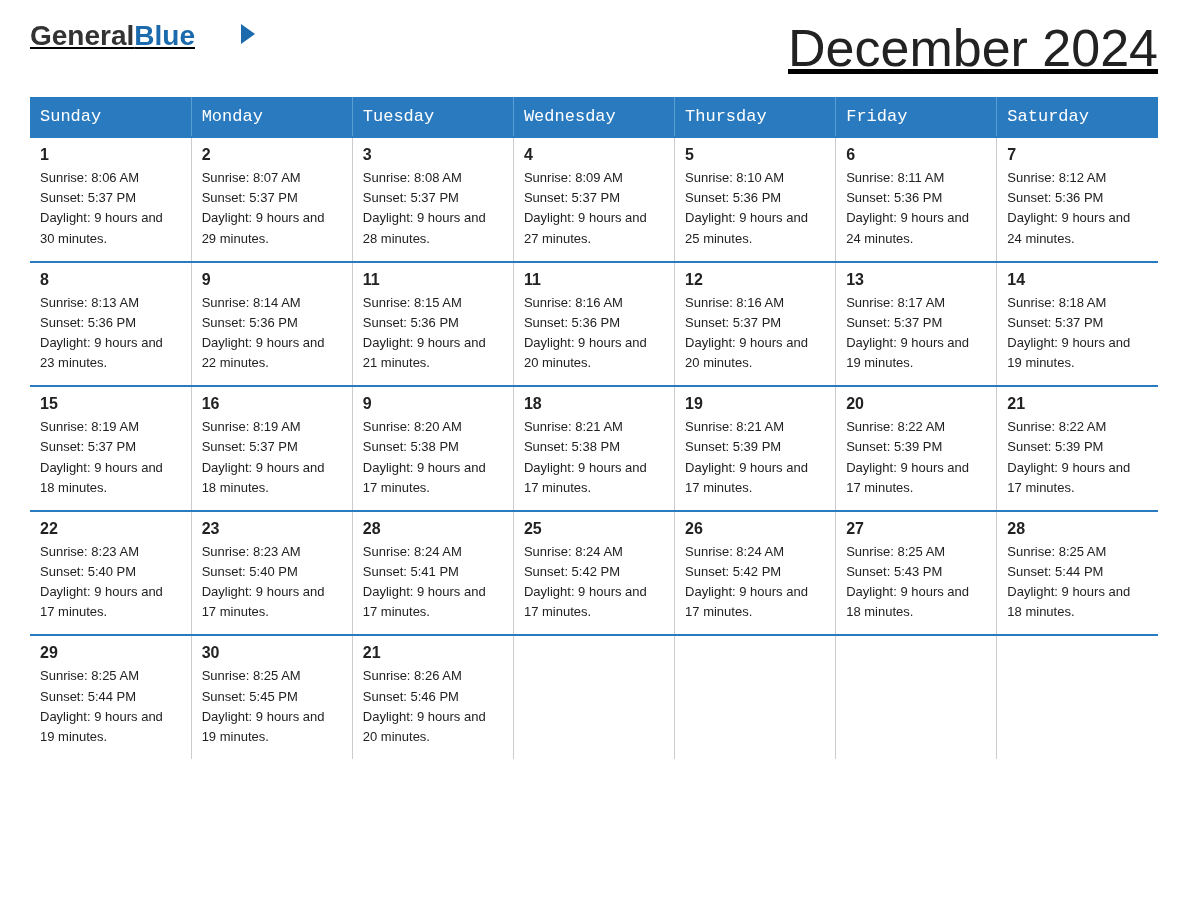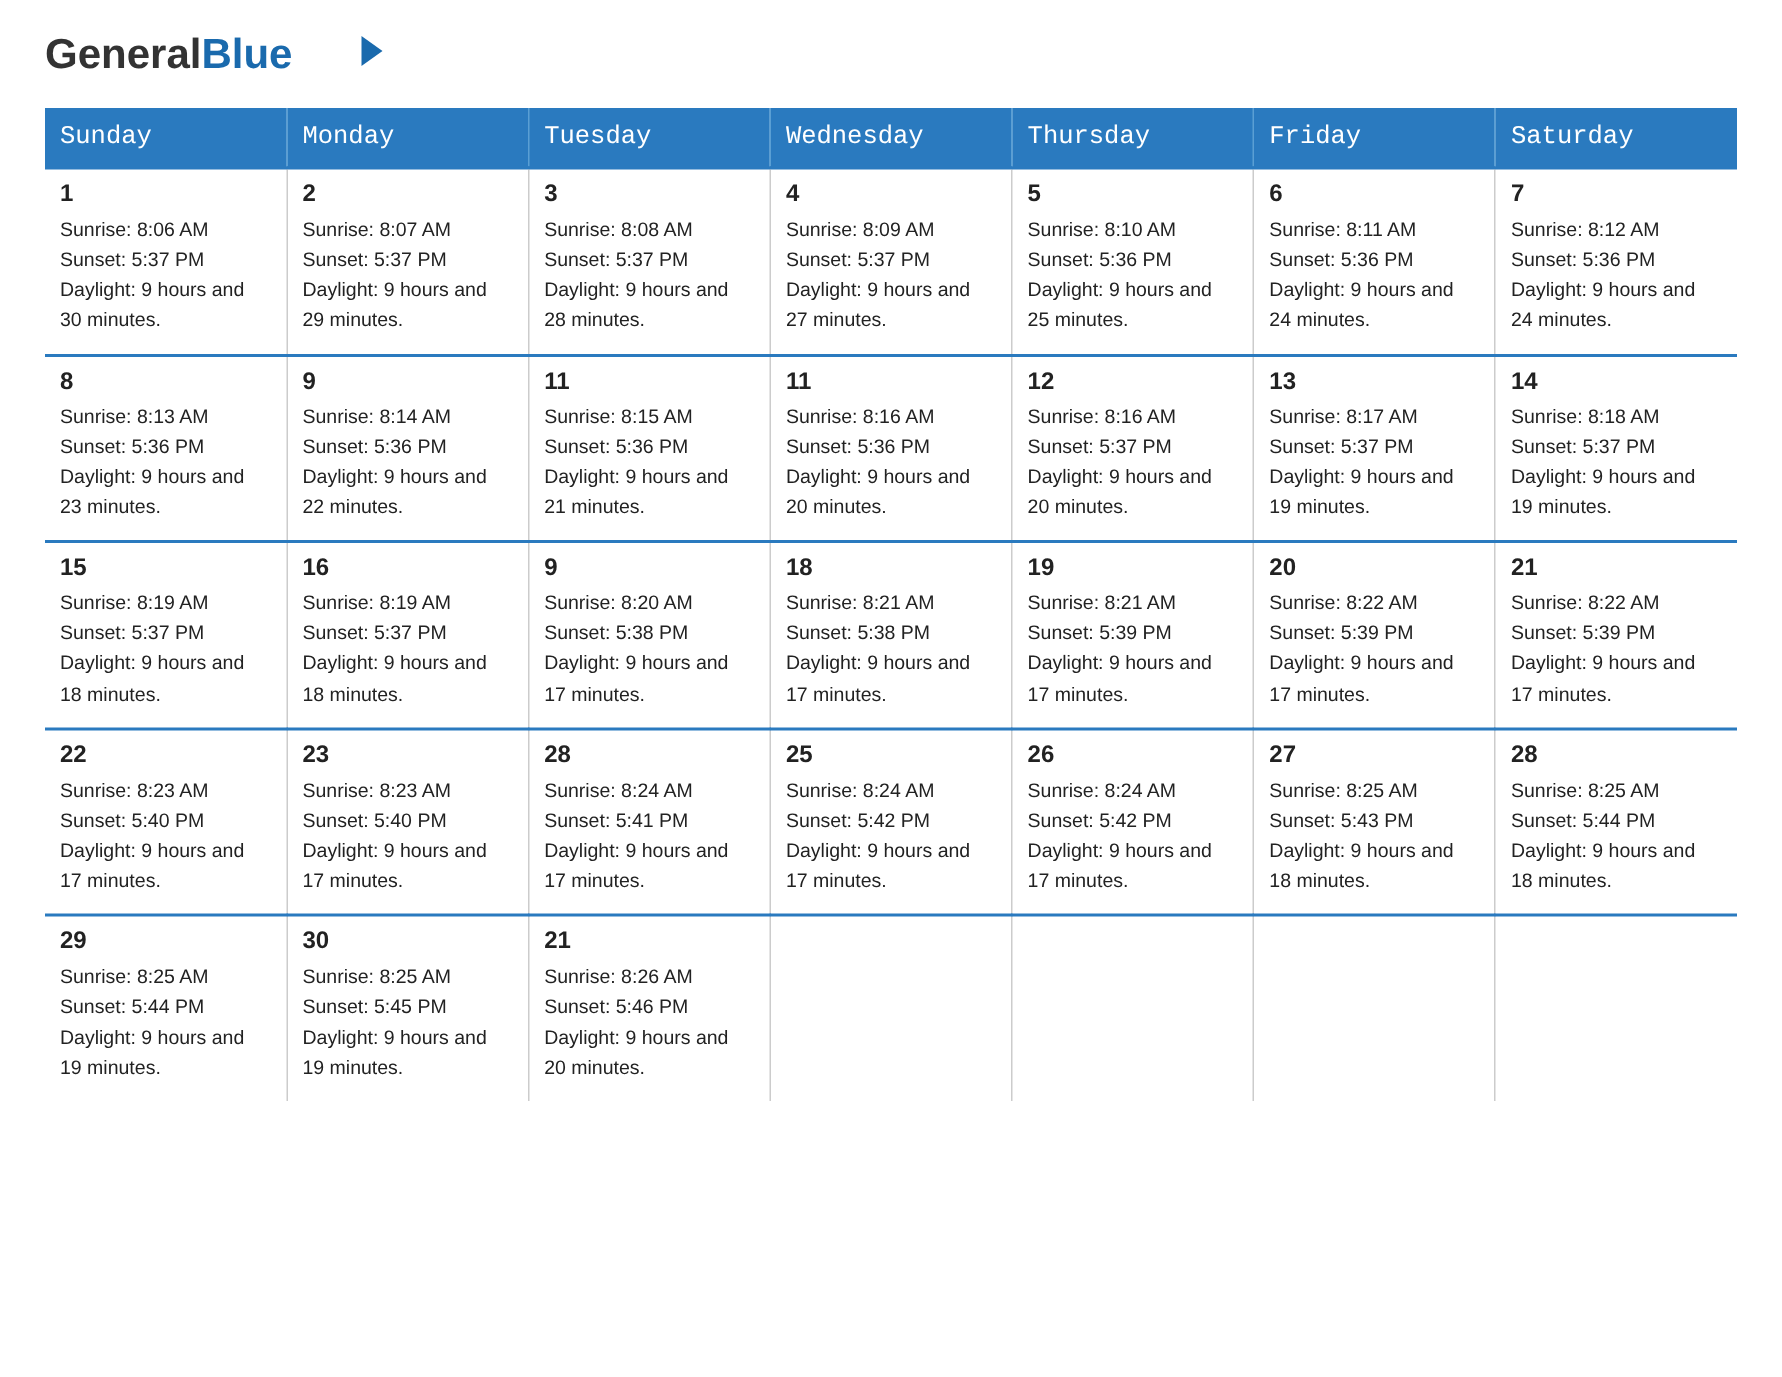--- a/index.html
+++ b/index.html
@@ -8,20 +8,21 @@
       background: #fff;
       width: 1188px;
       min-height: 918px;
       padding: 20px 30px;
     }
     .header {
       display: flex;
       justify-content: space-between;
       align-items: flex-start;
       margin-bottom: 20px;
+      text-decoration: underline;
     }
     .logo {
       display: flex;
       flex-direction: column;
     }
     .logo-top {
       display: flex;
       align-items: center;
     }
     .logo-general {
@@ -115,20 +116,21 @@
   <div class="logo">
     <div class="logo-top">
       <span class="logo-general">General</span>
       <div class="logo-blue-box">
         <span class="logo-blue">Blue</span>
         <div class="logo-triangle"></div>
       </div>
     </div>
   </div>
   <div class="title-block">
+    <div class="month-title">December 2024</div>
   </div>
 </div>
 
 <table>
   <thead>
     <tr>
     <th>Sunday</th>
         <th>Monday</th>
         <th>Tuesday</th>
         <th>Wednesday</th>

